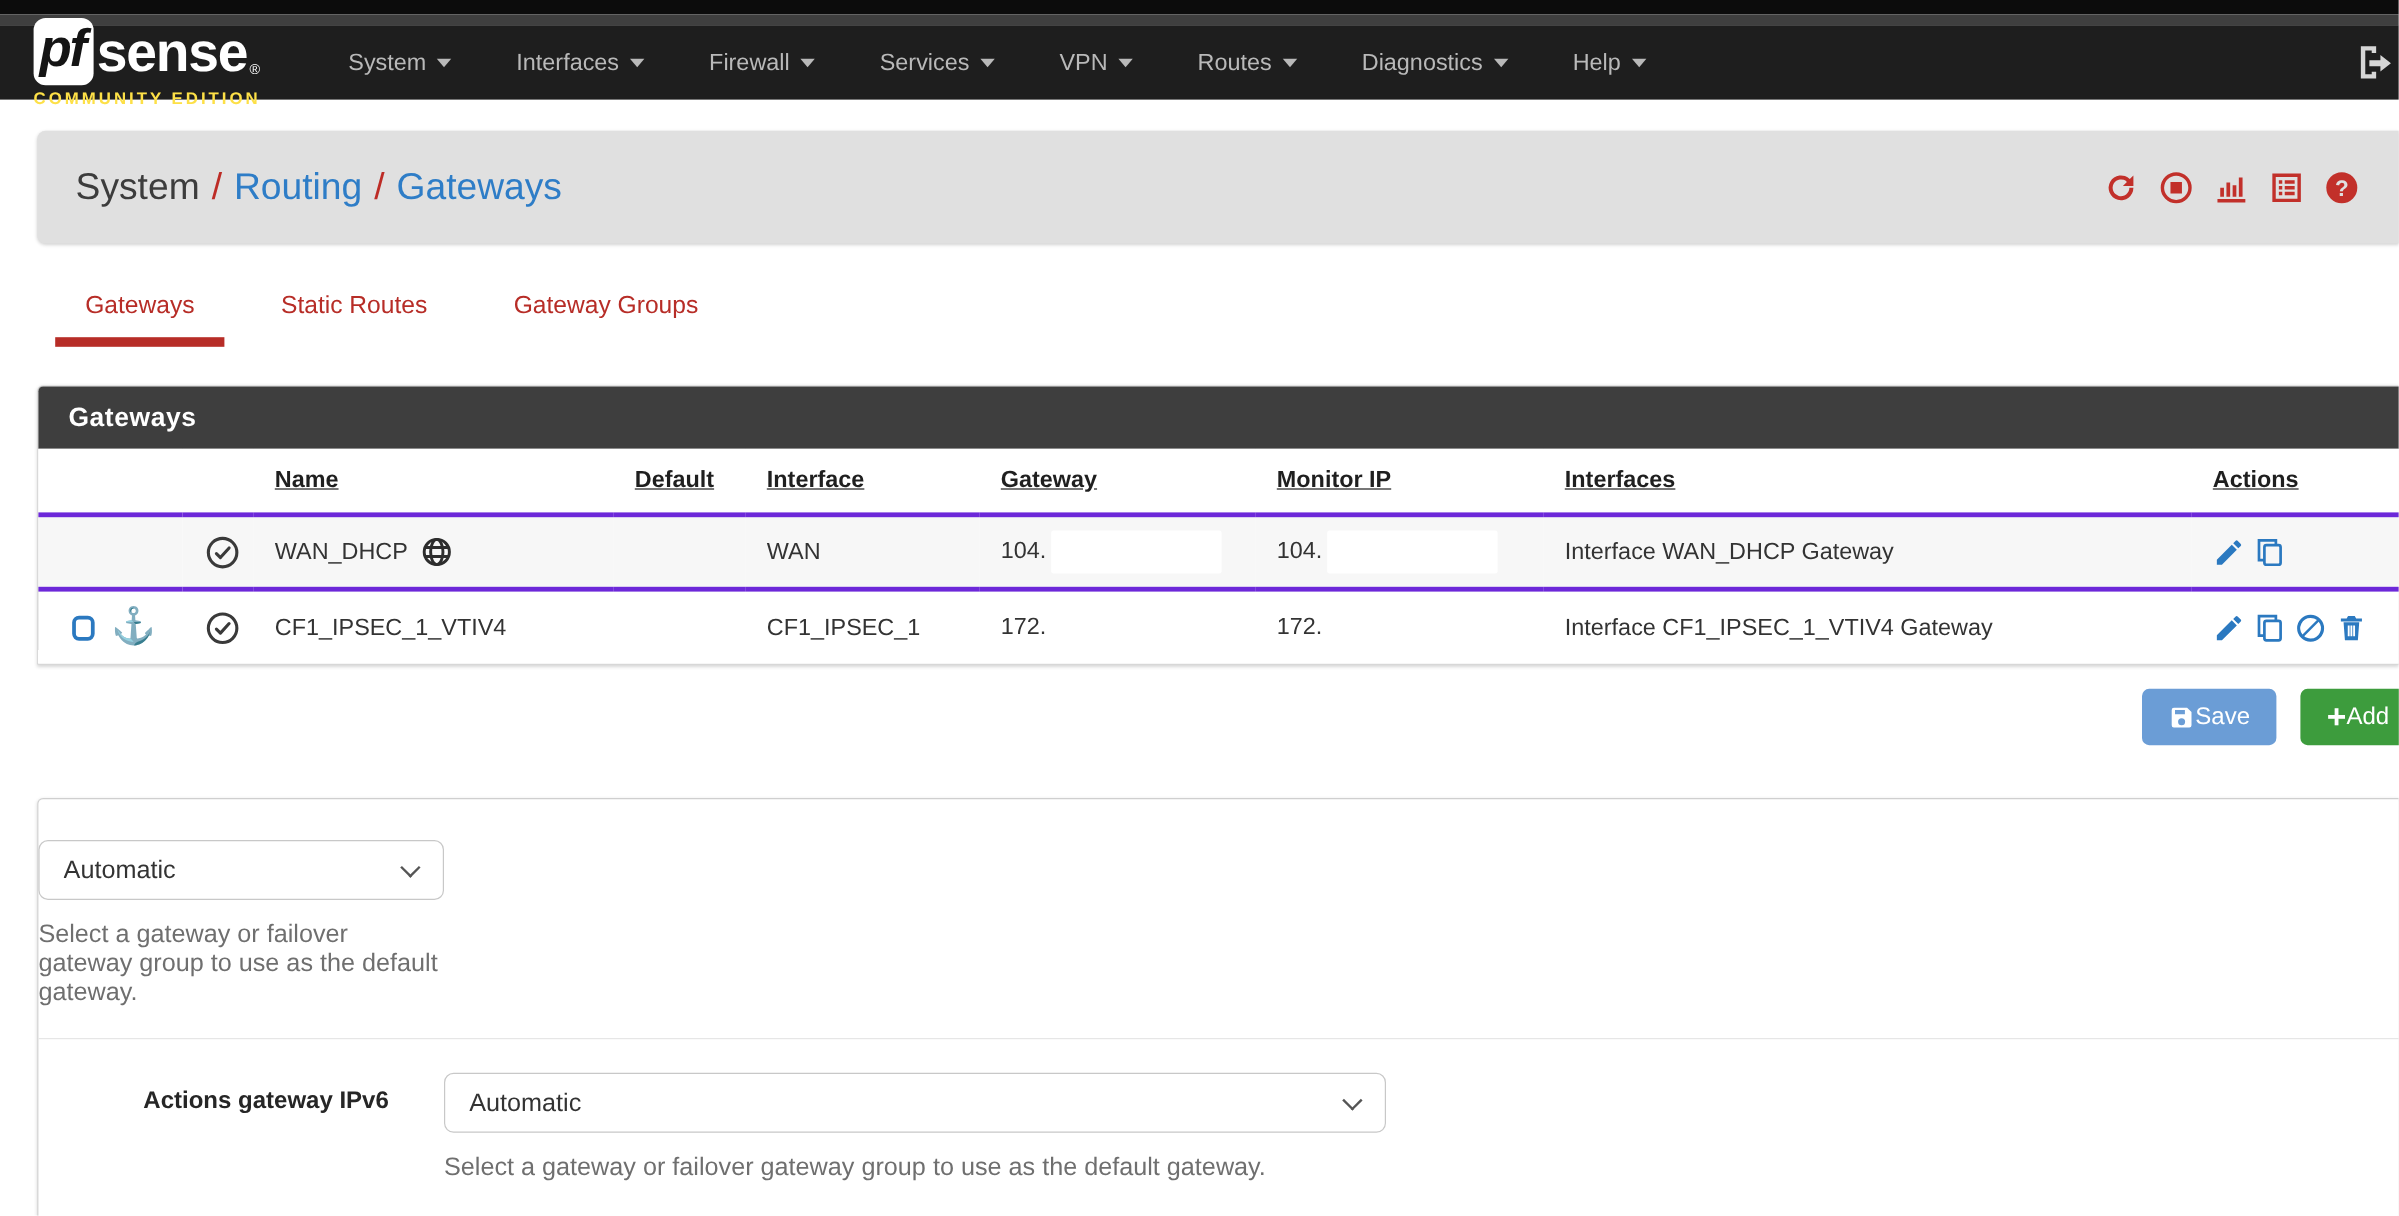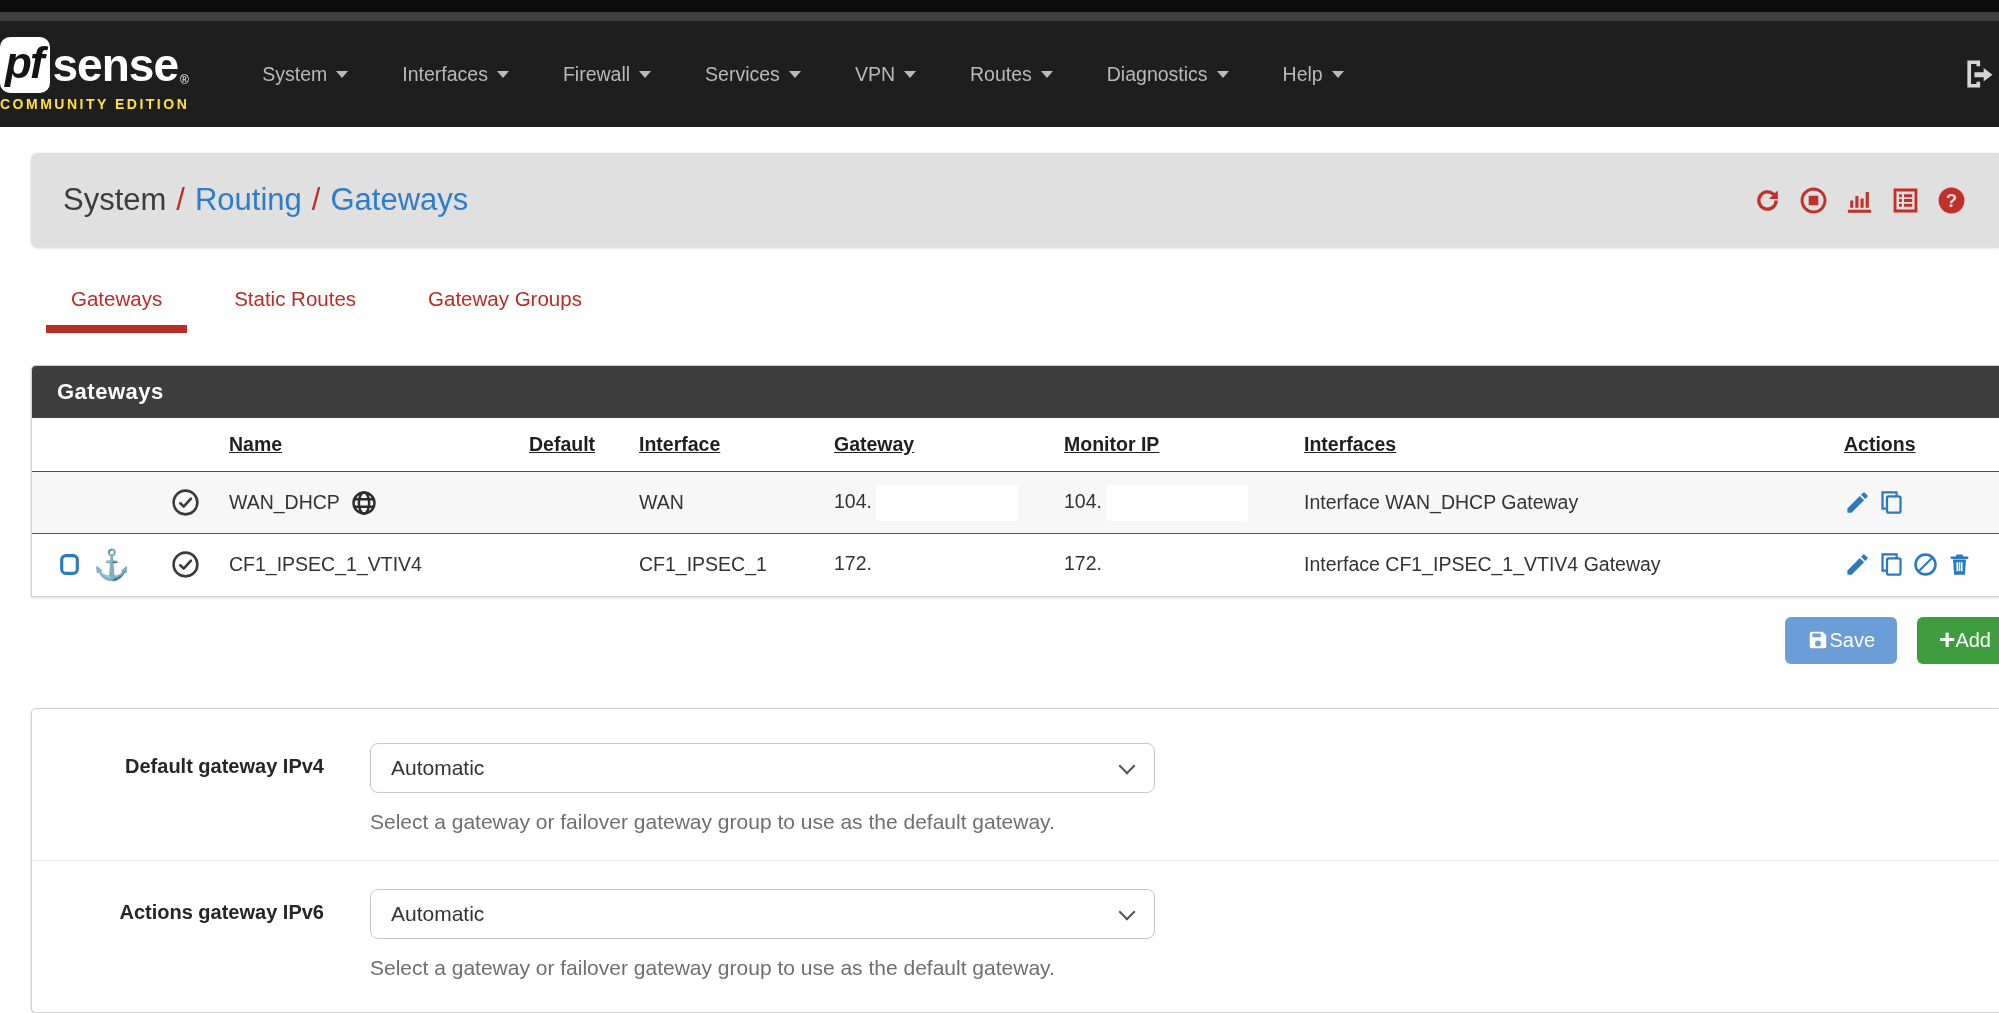--- a/index.html
+++ b/index.html
@@ -5,22 +5,22 @@
   * { box-sizing: border-box; margin: 0; padding: 0; }
   html,body { width:1999px; height:1013px; overflow:hidden; }
   body {
     font-family: "Liberation Sans", sans-serif;
     background:#ffffff; color:#333;
   }
   
   .top-black { height:12px; background:#0c0c0c; }
   .top-gray  { height:9px;  background:#3f3f3f; }
   .navbar {
-    height:106px; background:#1e1e1e; display:flex; align-items:center;
-    color:#b9b9b9;
+    height:62px; background:#1e1e1e; display:flex; align-items:center;
+    padding-left:28px; color:#b9b9b9;
   }
   .logo { display:flex; flex-direction:column; margin-right:46px; cursor:pointer; }
   .logo-main { display:flex; align-items:center; }
   .logo-pf {
     background:#fff; color:#141414; border-radius:10px;
     font-weight:bold; font-style:italic; font-size:44px;
     padding:0 7px 4px 5px; line-height:52px; letter-spacing:-2px;
   }
   .logo-sense { color:#fff; font-weight:bold; font-size:46px; letter-spacing:-1px; margin-left:3px; }
   .logo-reg { color:#fff; font-size:12px; align-self:flex-end; margin:0 0 6px 2px; }
@@ -80,21 +80,21 @@
   table.gw { width:100%; border-collapse:collapse; font-size:19.5px; }
   table.gw col.c-lefticons { width:120px; } table.gw col.c-status { width:45px; }
   table.gw col.c-name { width:300px; } table.gw col.c-default { width:110px; }
   table.gw col.c-iface { width:195px; } table.gw col.c-gw { width:230px; }
   table.gw col.c-mon { width:240px; } table.gw col.c-desc { width:540px; }
   table.gw th {
     text-align:left; font-weight:bold; color:#1f1f1f;
     padding:15px 10px 15px 18px; background:#fff;text-decoration:underline;
   }
   table.gw td { padding:10px 10px 10px 18px; color:#333; vertical-align:middle; }
-  table.gw tbody tr { border-top:1px solid #6d28d9; height:62px; }
+  table.gw tbody tr { border-top:4px solid #6d28d9; height:62px; }
   tr.stripe { background:#f7f7f7; }
   .cell-name { display:flex; align-items:center; gap:10px; }
   .status-icon { color:#3a3a3a; }
   .status-icon svg { width:31px; height:31px; display:block; }
   .globe-icon { color:#2d2d2d; }
   .globe-icon svg { width:28px; height:28px; display:block; }
   .row-left-icons { display:flex; align-items:center; gap:11px; padding-left:7px; color:#2b79c0; }
   .sq-icon svg { width:25px; height:25px; display:block; }
   .anchor-icon { font-size:30px; line-height:1; color:#2b79c0; }
   .redact {
@@ -354,21 +354,20 @@
   </button>
   <button class="btn btn-add">
     <span class="plus-glyph">+</span>
     <span>Add</span>
   </button>
 </div>
 
 <div class="panel panel-2">
   <div class="form-body">
     <div class="form-row">
-      <div class="form-label">Default gateway IPv4</div>
       <div>
         <div class="select-wrap">
           <select class="gw-select">
             <option>Automatic</option>
           </select>
           <span class="chev"></span>
         </div>
         <div class="form-help">Select a gateway or failover gateway group to use as the default gateway.</div>
       </div>
       <div></div>

